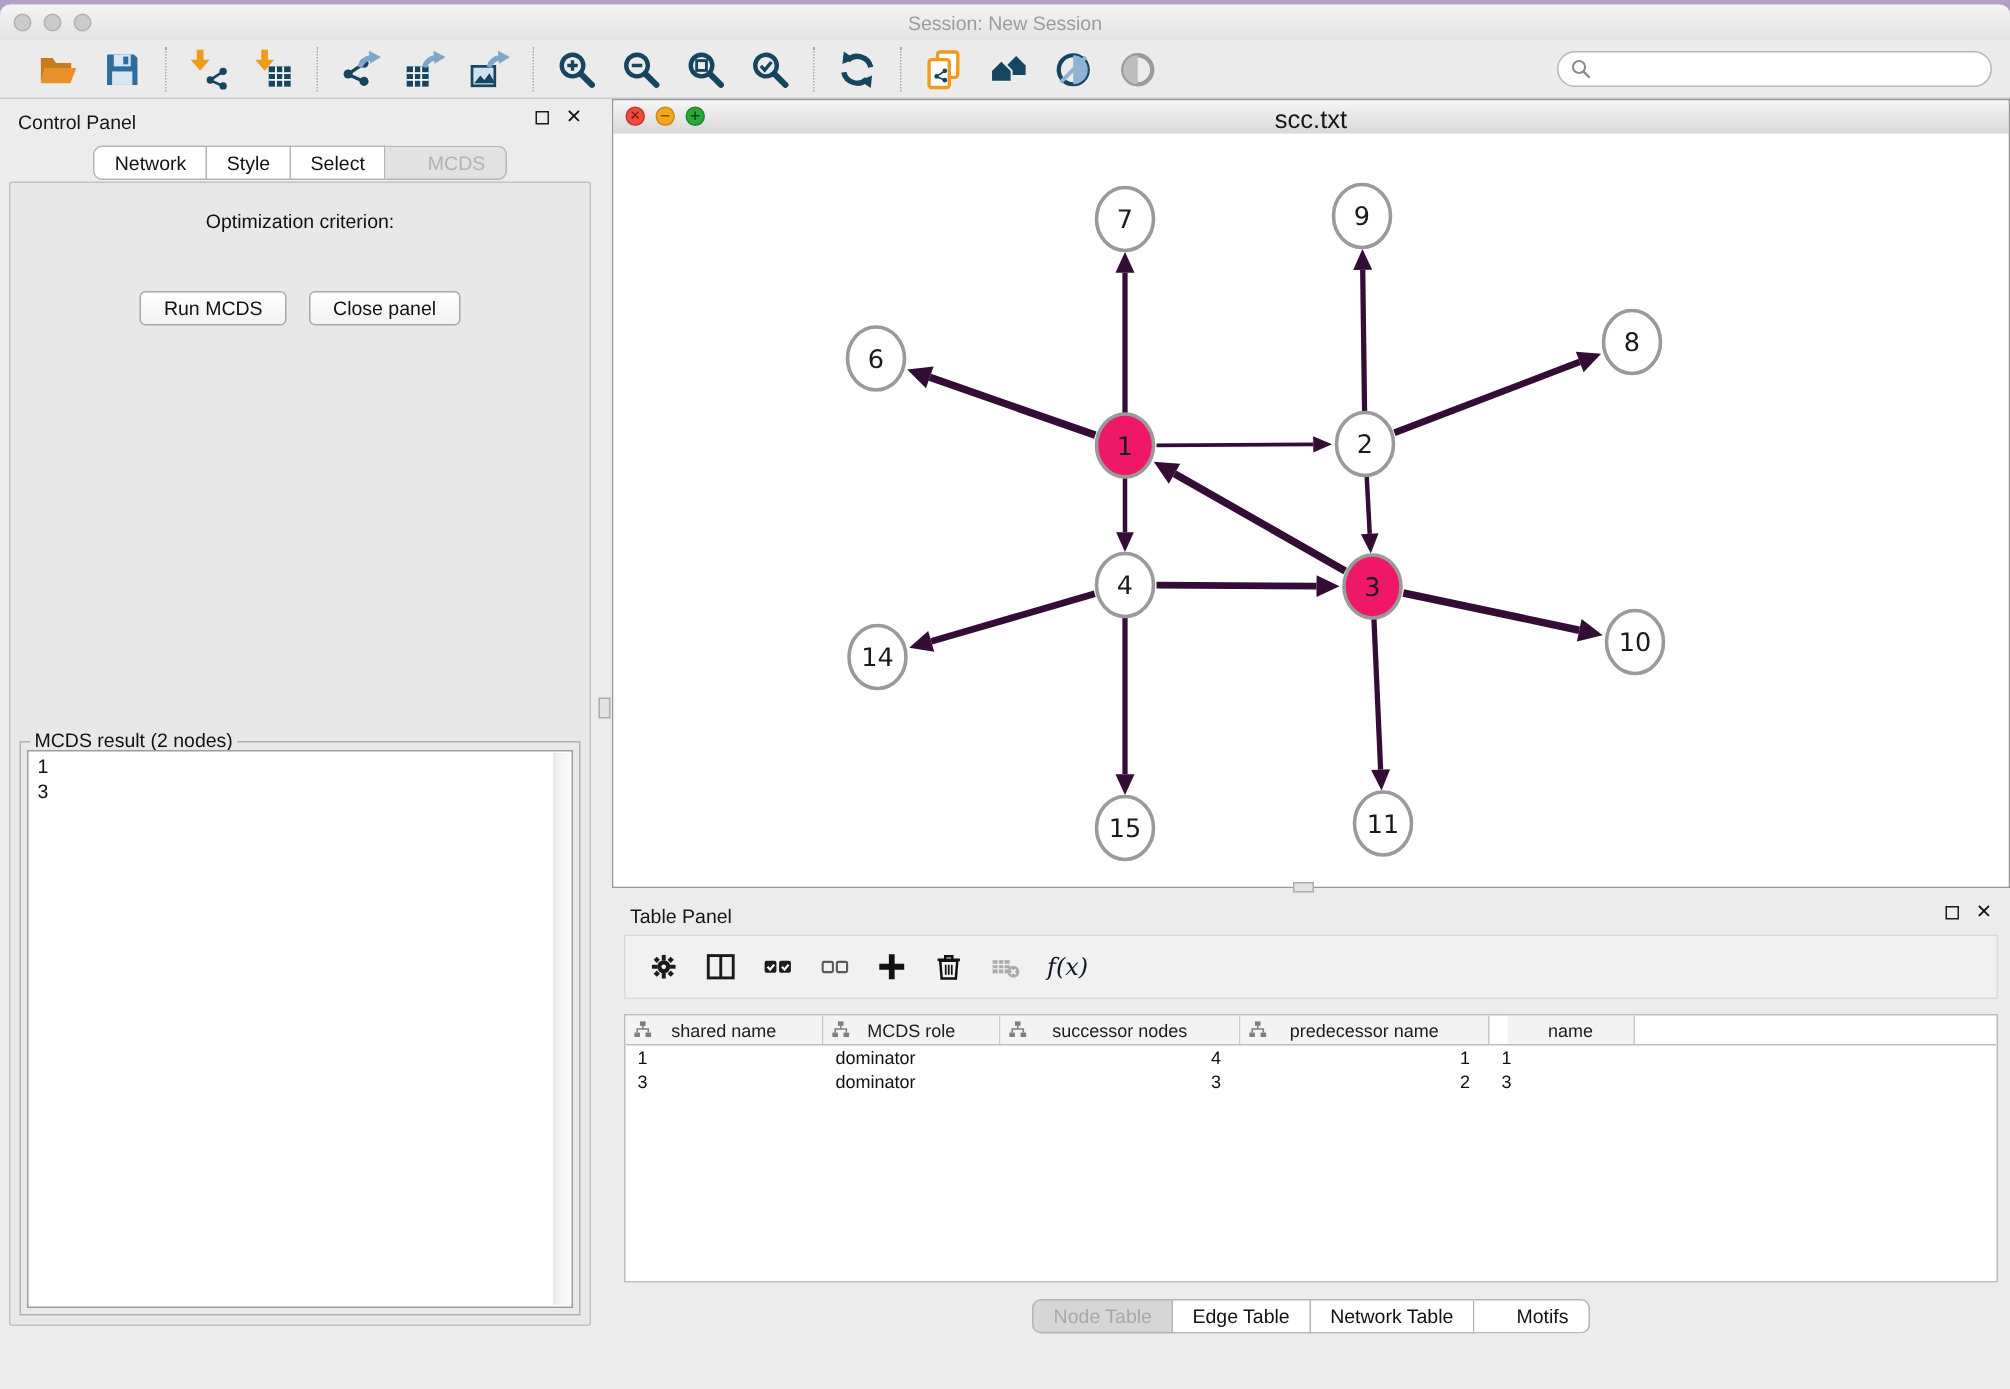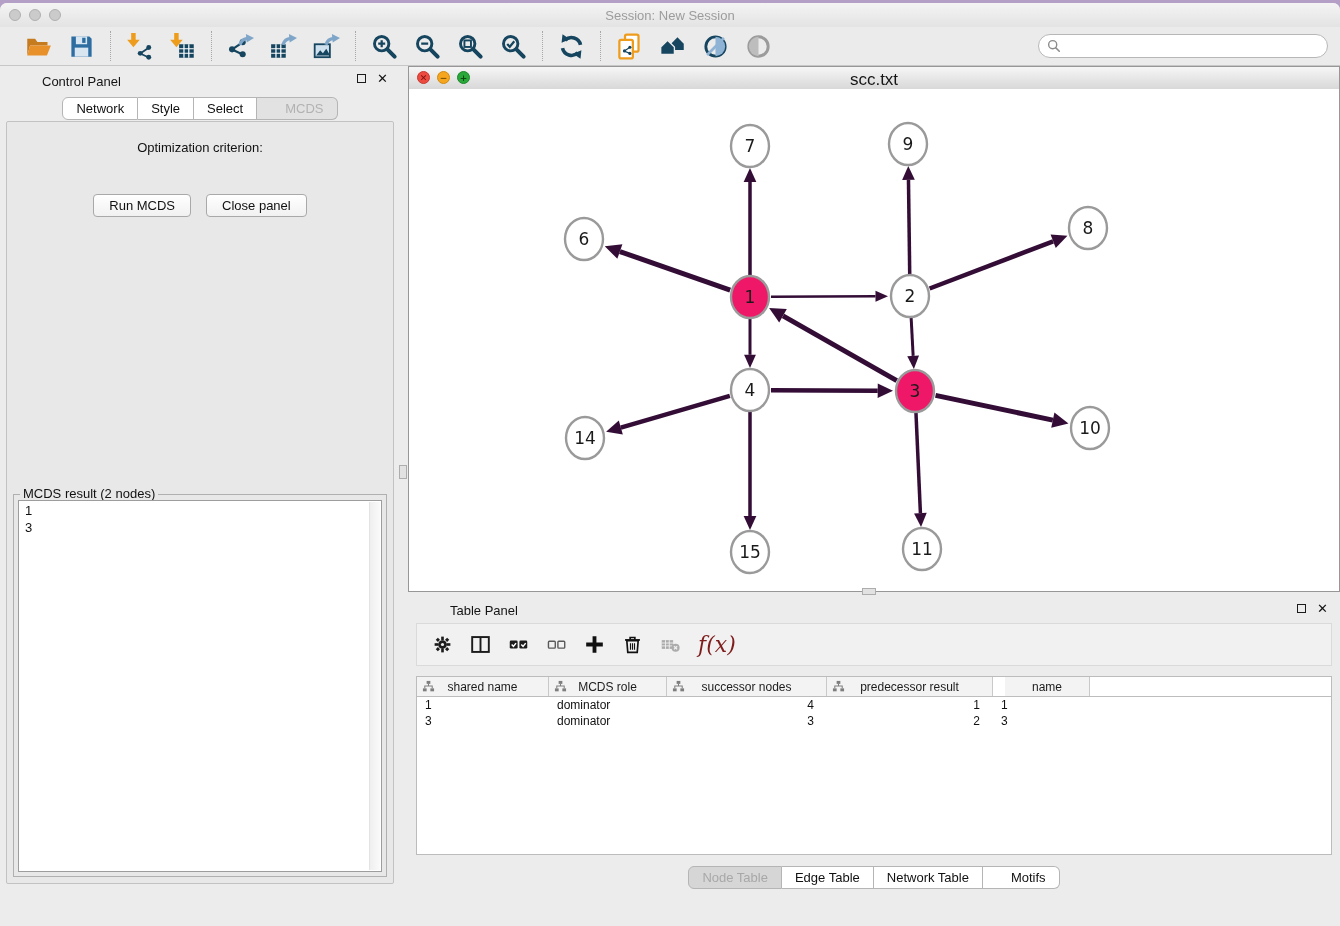--- a/index.html
+++ b/index.html
@@ -16,21 +16,21 @@
   .toolbar{position:absolute;top:24px;left:0;right:0;height:39px;border-bottom:1px solid #c7c7c7;background:#ebebeb;display:flex;align-items:center;padding:0 10px;box-sizing:border-box;}
   .tb-group{display:flex;align-items:center;gap:16px;padding:0 15px;}
   .tb-sep{width:0;height:30px;border-left:1px dotted #a8a8a8;}
   .tb-icon{width:27px;height:27px;display:inline-flex;cursor:pointer;}
   .tb-icon svg{width:100%;height:100%;}
   .search-wrap{margin-left:auto;position:relative;width:290px;height:24px;margin-right:2px;}
   .search-input{width:100%;height:100%;box-sizing:border-box;border:1px solid #b7b7b7;border-radius:12px;padding:0 8px 0 27px;font-size:13px;background:#fff;outline:none;}
   .search-icon{position:absolute;left:9px;top:5px;width:14px;height:14px;}
 
   
-  .panel-title{font-size:13px;color:#151515;margin-left:30px;}
+  .panel-title{font-size:13px;color:#151515;}
   .hdr-icons{position:absolute;right:12px;top:7px;display:flex;gap:11px;align-items:center;}
   .float-icon{width:9px;height:9px;border:1.5px solid #1b1b1b;box-sizing:border-box;}
   .close-icon{font-size:13px;font-weight:bold;color:#111;line-height:11px;font-family:"DejaVu Sans",sans-serif;}
 
   
   .control-panel{position:absolute;left:0;top:63px;width:400px;height:828px;}
   .cp-title{position:absolute;left:12px;top:8px;}
   .cp-tabs{position:absolute;top:31px;left:0;right:0;display:flex;justify-content:center;text-align:center;}
   .tab{font-size:13px;padding:3px 13px;background:#fff;border:1px solid #b5b5b5;border-left:none;color:#111;cursor:pointer;white-space:nowrap;}
   .tab:first-child{border-left:1px solid #b5b5b5;border-radius:6px 0 0 6px;}
@@ -64,21 +64,21 @@
   .nw-canvas{position:absolute;top:22px;left:0;width:930px;height:502px;background:#fff;}
   .nw-canvas svg{position:absolute;top:0;left:0;}
 
   
   .table-panel{position:absolute;left:408px;top:593px;width:932px;height:298px;}
   .tp-title{position:absolute;left:12px;top:7px;}
   .tp-toolbar{position:absolute;left:8px;right:8px;top:27px;height:43px;background:#f1f1f1;border:1px solid #dadada;box-sizing:border-box;display:flex;align-items:center;gap:17px;padding-left:15px;}
   .tp-icon{width:21px;height:21px;display:inline-flex;cursor:pointer;}
   .tp-icon svg{width:100%;height:100%;}
   .tp-icon.disabled{cursor:default;}
-  .fx-glyph{font-family:"DejaVu Serif",serif;font-style:italic;font-size:22px;color:#7f1d1d;line-height:21px;white-space:nowrap;text-align:center;}
+  .fx-glyph{font-family:"DejaVu Serif",serif;font-style:italic;font-size:16px;color:#0f172a;line-height:21px;white-space:nowrap;text-align:center;}
   .tp-table{position:absolute;left:8px;right:8px;top:80px;height:179px;background:#fff;border:1px solid #bcbcbc;box-sizing:border-box;overflow:hidden;}
   .th-row{position:relative;height:19px;border-bottom:1px solid #bdbdbd;}
   .th-cell{position:absolute;top:0;height:19px;background:#f3f3f3;border-right:1px solid #c9c9c9;box-sizing:border-box;font-size:12px;color:#1c1c1c;display:flex;align-items:center;justify-content:center;cursor:pointer;}
   .th-cell .col-icon{position:absolute;left:5px;top:3px;width:13px;height:13px;}
   .tr-row{position:relative;height:16px;cursor:default;}
   .td-cell{position:absolute;top:0;height:16px;line-height:16px;font-size:12px;color:#111;box-sizing:border-box;padding:0 8px;overflow:hidden;white-space:nowrap;}
   .td-cell.right{text-align:right;padding-right:13px;}
   .tp-tabs{position:absolute;left:0;right:0;top:270px;display:flex;justify-content:center;}
   .tp-tabs .tab.selected{background:#d6d6d6;color:#a8a8a8;}
 
@@ -467,21 +467,21 @@
               </svg></span>
             <span>successor nodes</span>
           </div>
           <div class="th-cell" style="left: 410px; width: 166px;">
             <span class="col-icon"><svg viewBox="0 0 14 14">
                 <rect x="5" y="1" width="4" height="3.2" fill="#7e7e7e"></rect>
                 <path d="M7 4.2v2.2M3 9V6.4h8V9" stroke="#7e7e7e" fill="none" stroke-width="1.1"></path>
                 <rect x="1" y="9" width="4" height="3.2" fill="#7e7e7e"></rect>
                 <rect x="9" y="9" width="4" height="3.2" fill="#7e7e7e"></rect>
               </svg></span>
-            <span>predecessor result</span>
+            <span>predecessor name</span>
           </div>
           <div class="th-cell" style="left: 588px; width: 85px;">
             <span>name</span>
           </div>
         </div>
       <div id="table-body">
           <div class="tr-row">
             <div class="td-cell" style="left: 0px; width: 132px;">1</div>
             <div class="td-cell" style="left: 132px; width: 118px;">dominator</div>
             <div class="td-cell right" style="left: 250px; width: 160px;">4</div>

